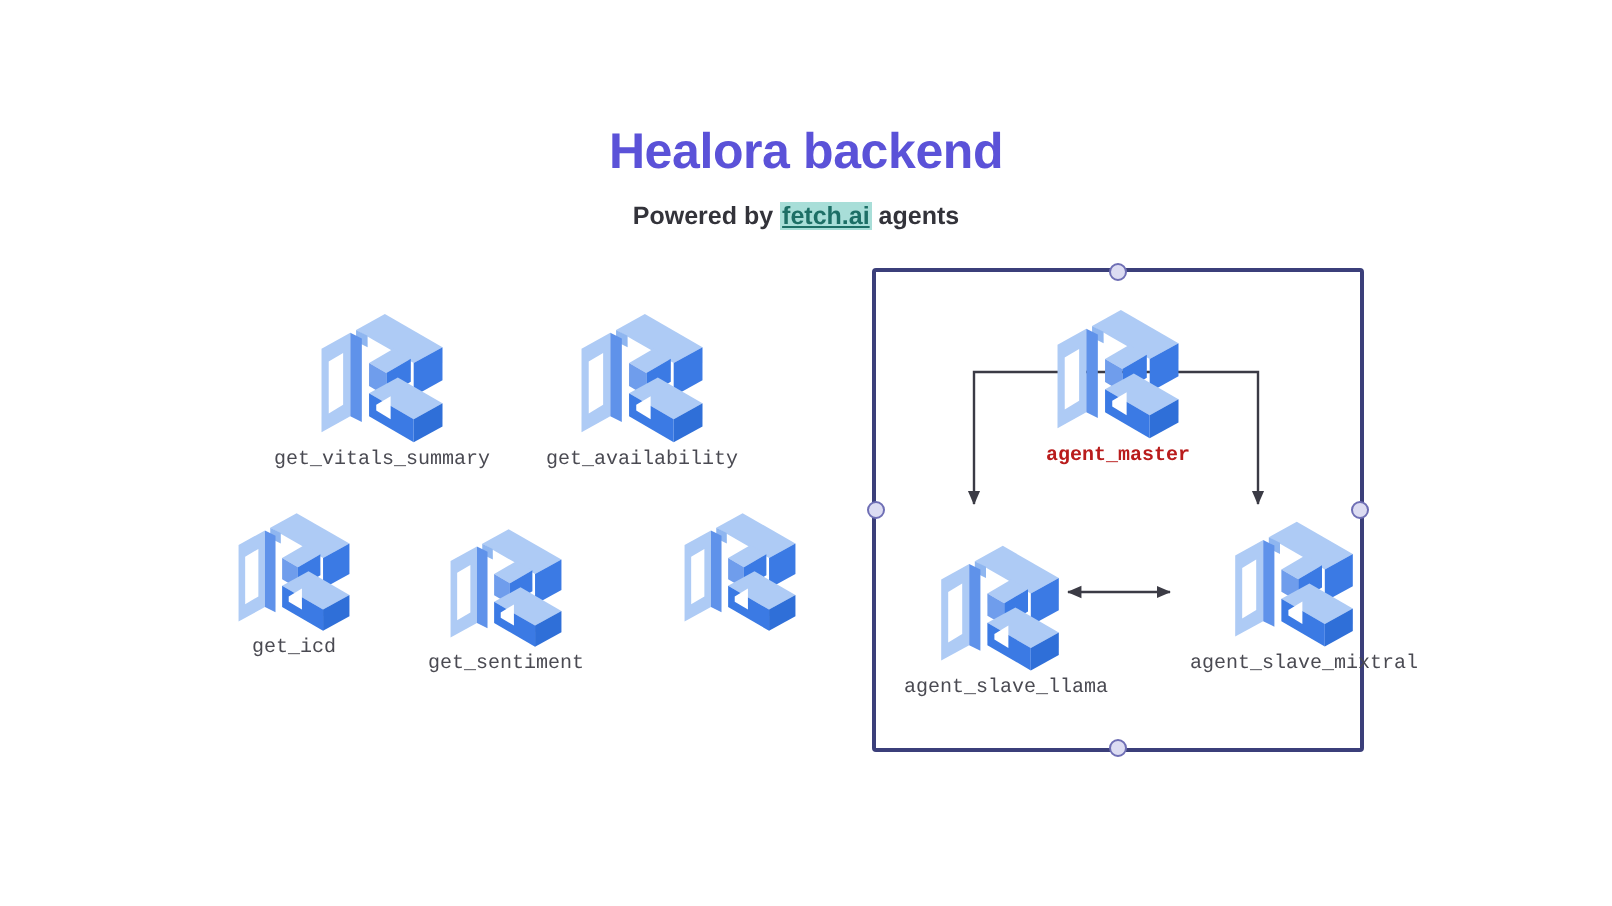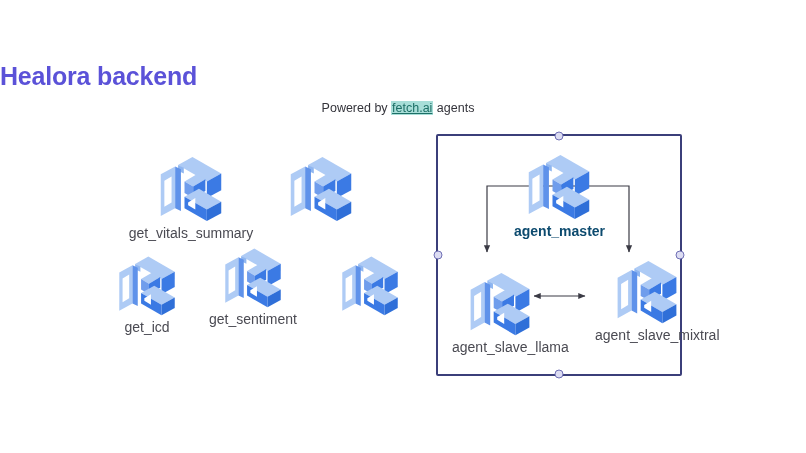--- a/index.html
+++ b/index.html
@@ -19,34 +19,35 @@
     height: 453px;
     background: #ffffff;
   }
 
   
   #title {
     position: absolute;
     top: 62px;
     left: 0;
     width: 806px;
+    text-align: center;
     font-size: 25px;
     font-weight: bold;
     letter-spacing: -0.2px;
     color: #5b52d8;
   }
 
   #subtitle {
     position: absolute;
     top: 101px;
     left: 0;
     width: 796px;
     text-align: center;
     font-size: 12.5px;
-    font-weight: normal;
+    font-weight: bold;
     color: #33333a;
   }
 
   #subtitle .brand {
     background: #a8ded8;
     color: #1d6f66;
     text-decoration: underline;
     text-decoration-color: #1d6f66;
     padding: 0 1px;
   }
@@ -58,29 +59,29 @@
   }
 
   .node .logo {
     display: block;
     margin: 0 auto;
   }
 
   .node .label {
     display: block;
     margin-top: 1px;
-    font-size: 14px;
+    font-size: 10px;
     color: #4a4a52;
     white-space: nowrap;
-    font-family: Liberation Sans, sans-serif;
+    font-family: Liberation Mono, monospace;
   }
 
   .node .label.bold {
     font-weight: bold;
-    color: #0c4a6e;
+    color: #b91c1c;
   }
 
   
   #group-box {
     position: absolute;
     left: 436px;
     top: 134px;
     width: 246px;
     height: 242px;
     border: 2.5px solid #3b3f7a;
@@ -174,20 +175,21 @@
         <polygon points="13,40 23,34 23,70 13,76" fill="#ffffff"></polygon>
         <polygon points="41,41 58,31 70,38 53,48" fill="#aecbf5"></polygon>
         <polygon points="53,48 70,38 70,54 53,64" fill="#3b7ae4"></polygon>
         <polygon points="41,41 53,48 53,64 41,57" fill="#6f9dec"></polygon>
         <polygon points="41,62 61,51 92,69 72,80" fill="#aecbf5"></polygon>
         <polygon points="72,80 92,69 92,85 72,96" fill="#2f6fd8"></polygon>
         <polygon points="41,62 72,80 72,96 41,78" fill="#3b7ae4"></polygon>
         <polygon points="46,70 56,64 56,80 46,74" fill="#ffffff"></polygon>
       </g>
     </svg>
+    <span class="label">get_availability</span>
   </div>
 
   <div class="node" style="left:102px; top:252px; width:90px;">
     <svg class="logo" width="66" height="66" viewBox="0 0 100 100">
       <g>
         <polygon points="32,18 52,7 92,30 72,41" fill="#aecbf5"></polygon>
         <polygon points="72,41 92,30 92,53 72,64" fill="#3b7ae4"></polygon>
         <polygon points="32,18 32,26 40,30 40,22" fill="#8fb6f0"></polygon>
         <polygon points="8,31 28,20 28,78 8,89" fill="#aecbf5"></polygon>
         <polygon points="28,20 36,24 36,82 28,78" fill="#5f92ea"></polygon>
@@ -197,21 +199,21 @@
         <polygon points="41,41 53,48 53,64 41,57" fill="#6f9dec"></polygon>
         <polygon points="41,62 61,51 92,69 72,80" fill="#aecbf5"></polygon>
         <polygon points="72,80 92,69 92,85 72,96" fill="#2f6fd8"></polygon>
         <polygon points="41,62 72,80 72,96 41,78" fill="#3b7ae4"></polygon>
         <polygon points="46,70 56,64 56,80 46,74" fill="#ffffff"></polygon>
       </g>
     </svg>
     <span class="label">get_icd</span>
   </div>
 
-  <div class="node" style="left:208px; top:244px; width:90px;">
+  <div class="node" style="left:208px; top:260px; width:90px;">
     <svg class="logo" width="66" height="66" viewBox="0 0 100 100">
       <g>
         <polygon points="32,18 52,7 92,30 72,41" fill="#aecbf5"></polygon>
         <polygon points="72,41 92,30 92,53 72,64" fill="#3b7ae4"></polygon>
         <polygon points="32,18 32,26 40,30 40,22" fill="#8fb6f0"></polygon>
         <polygon points="8,31 28,20 28,78 8,89" fill="#aecbf5"></polygon>
         <polygon points="28,20 36,24 36,82 28,78" fill="#5f92ea"></polygon>
         <polygon points="13,40 23,34 23,70 13,76" fill="#ffffff"></polygon>
         <polygon points="41,41 58,31 70,38 53,48" fill="#aecbf5"></polygon>
         <polygon points="53,48 70,38 70,54 53,64" fill="#3b7ae4"></polygon>

